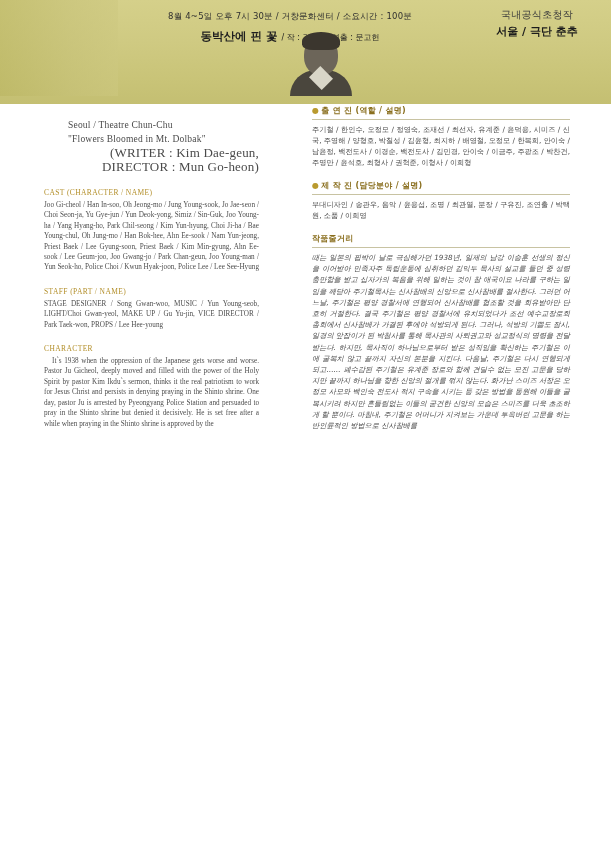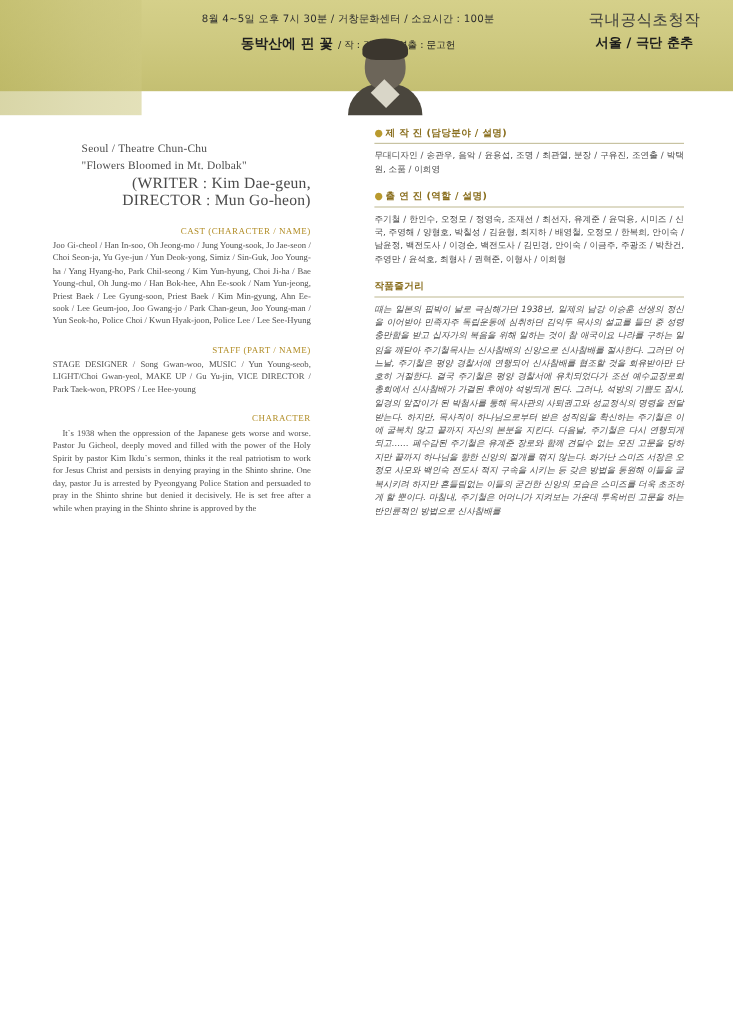--- a/index.html
+++ b/index.html
@@ -15,21 +15,21 @@
     position: relative;
     overflow: hidden;
   }
 
   
   .header-band {
     position: absolute;
     left: 0;
     top: 0;
     width: 611px;
-    height: 76px;
+    height: 104px;
     background: linear-gradient(180deg, #d5d08a 0%, #cfca82 40%, #c9c478 75%, #c4bf72 100%);
   }
   .header-left-fade {
     position: absolute;
     left: 0; top: 0;
     width: 118px; height: 96px;
     background: linear-gradient(90deg, #b9b45f 0%, #c6c177 60%, #cdc880 100%);
     opacity: 0.55;
   }
   .header-center {
@@ -60,21 +60,21 @@
   }
   .header-right {
     position: absolute;
     left: 468px;
     top: 8px;
     width: 138px;
     text-align: center;
     font-family: "DejaVu Sans", sans-serif;
   }
   .hr-sub {
-    font-size: 13px;
+    font-size: 10px;
     color: #3b3b3b;
     letter-spacing: 0.3px;
   }
   .hr-main {
     margin-top: 2px;
     font-size: 11px;
     font-weight: bold;
     color: #1c1c1c;
   }
   
@@ -131,21 +131,20 @@
     margin-left: 24px;
   }
   .title-en .l2 { display: block; }
   .title-en .l3 { display: block; font-size: 13px; text-align: right; }
 
   .sec-label {
     margin-top: 14px;
     font-size: 7.5px;
     color: #b38f2a;
     letter-spacing: 0.4px;
-    text-align: right;
   }
   .sec-body {
     margin-top: 3px;
     font-size: 7.2px;
     line-height: 10.4px;
     color: #4d4d4d;
     text-align: justify;
   }
   .sec-body.indent { text-indent: 8px; }
 
@@ -230,33 +229,33 @@
   <div class="sec-body">STAGE DESIGNER / Song Gwan-woo, MUSIC / Yun Young-seob, LIGHT/Choi Gwan-yeol, MAKE UP / Gu Yu-jin, VICE DIRECTOR / Park Taek-won, PROPS / Lee Hee-young</div>
 
   <div class="sec-label">CHARACTER</div>
   <div class="sec-body indent">It`s 1938 when the oppression of the Japanese gets worse and worse. Pastor Ju Gicheol, deeply moved and filled with the power of the Holy Spirit by pastor Kim Ikdu`s sermon, thinks it the real patriotism to work for Jesus Christ and persists in denying praying in the Shinto shrine. One day, pastor Ju is arrested by Pyeongyang Police Station and persuaded to pray in the Shinto shrine but denied it decisively. He is set free after a while when praying in the Shinto shrine is approved by the</div>
 </div>
 
 <div class="col-right">
 
   <div class="r-block">
     <div class="r-head">
+      <span class="dot">●</span><span>출 연 진  (역할 / 설명)</span>
+    </div>
+    <div class="r-rule"></div>
+    <div class="r-body">주기철 / 한인수, 오정모 / 정영숙, 조재선 / 최선자, 유계준 / 윤덕용, 시미즈 / 신국, 주영해 / 양형호, 박칠성 / 김윤형, 최지하 / 배영철, 오정모 / 한복희, 안이숙 / 남윤정, 백전도사 / 이경순, 백전도사 / 김민경, 안이숙 / 이금주, 주광조 / 박찬건, 주영만 / 윤석호, 최형사 / 권혁준, 이형사 / 이희형</div>
+  </div>
+
+  <div class="r-block">
+    <div class="r-head">
       <span class="dot">●</span><span>제 작 진  (담당분야 / 설명)</span>
     </div>
     <div class="r-rule"></div>
     <div class="r-body">무대디자인 / 송관우, 음악 / 윤용섭, 조명 / 최관열, 분장 / 구유진, 조연출 / 박택원, 소품 / 이희영</div>
   </div>
 
   <div class="r-block">
-    <div class="r-head">
-      <span class="dot">●</span><span>출 연 진  (역할 / 설명)</span>
-    </div>
-    <div class="r-rule"></div>
-    <div class="r-body">주기철 / 한인수, 오정모 / 정영숙, 조재선 / 최선자, 유계준 / 윤덕용, 시미즈 / 신국, 주영해 / 양형호, 박칠성 / 김윤형, 최지하 / 배영철, 오정모 / 한복희, 안이숙 / 남윤정, 백전도사 / 이경순, 백전도사 / 김민경, 안이숙 / 이금주, 주광조 / 박찬건, 주영만 / 윤석호, 최형사 / 권혁준, 이형사 / 이희형</div>
-  </div>
-
-  <div class="r-block">
     <div class="r-head">작품줄거리</div>
     <div class="r-rule"></div>
     <div class="r-body syn">때는 일본의 핍박이 날로 극심해가던 1938년,  일제의 남강 이승훈 선생의 정신을 이어받아 민족자주 독립운동에 심취하던 김익두 목사의 설교를 들던 중 성령충만함을 받고 십자가의 복음을 위해 일하는 것이 참 애국이요 나라를 구하는 일임을 깨닫아 주기철목사는 신사참배의 신앙으로 신사참배를 절사한다. 그러던 어느날, 주기철은 평양 경찰서에 연행되어 신사참배를 협조할 것을 회유받아만 단호히 거절한다. 결국 주기철은 평양 경찰서에 유치되었다가 조선 예수교장로회 총회에서 신사참배가 가결된 후에야 석방되게 된다. 그러나, 석방의 기쁨도 잠시, 일경의 앞잡이가 된 박첨사를 통해 목사관의 사퇴권고와 성교정식의 명령을 전달받는다. 하지만, 목사직이 하나님으로부터 받은 성직임을 확신하는 주기철은 이에 굴복치 않고 끝까지 자신의 본분을 지킨다. 다음날, 주기철은 다시 연행되게 되고……  폐수감된 주기철은 유계준 장로와 함께 견딜수 없는 모진 고문을 당하지만 끝까지 하나님을 향한 신앙의 절개를 꺾지 않는다. 화가난 스미즈 서장은 오정모 사모와 백인숙 전도사 적지 구속을 시키는 등 갖은 방법을 동원해 이들을 굴복시키려 하지만 흔들림없는 이들의 굳건한 신앙의 모습은 스미즈를 더욱 초조하게 할 뿐이다. 마침내, 주기철은 어머니가 지켜보는 가운데 투옥버린 고문을 하는 반인륜적인 방법으로 신사참배를</div>
   </div>
 
 </div>
 
 </body></html>

